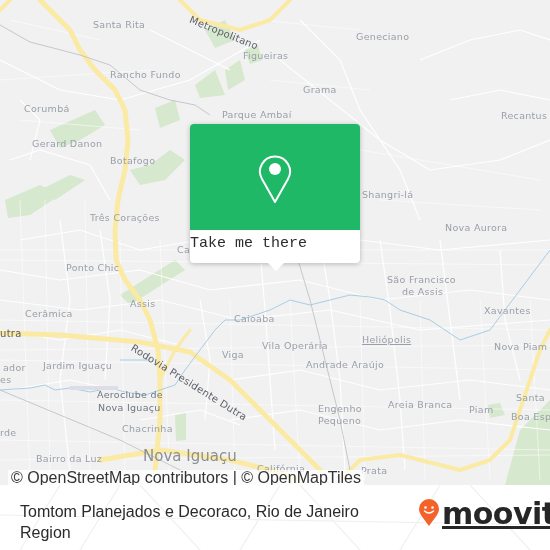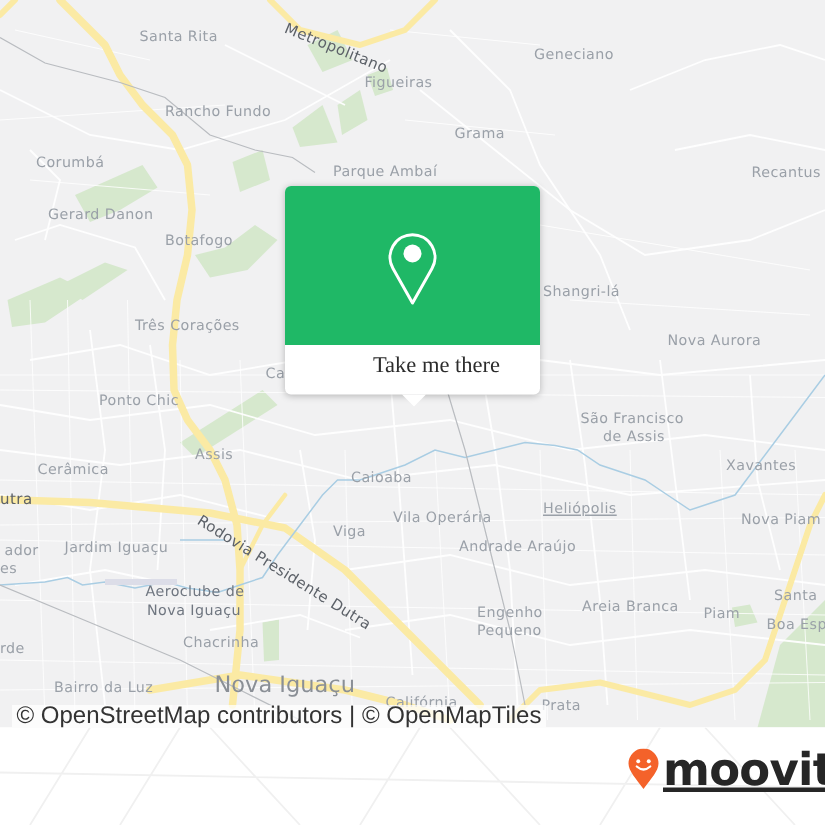--- a/index.html
+++ b/index.html
@@ -7,21 +7,21 @@
     .map { position: absolute; left: 0; top: 0; width: 550px; height: 485px; background: #f1f1f2; overflow: hidden; }
     .map svg.base { position: absolute; left: 0; top: 0; }
     .lbl { position: absolute; font-size: 9.5px; color: #9aa0a8; white-space: nowrap; letter-spacing: 0.3px; line-height: 11px; text-align: center; }
     .lbl.big { font-size: 15px; color: #8a8f96; letter-spacing: 0; }
     .lbl.dark { color: #6f7680; }
     .lbl.road { color: #5c6168; font-size: 10px; }
     .attr { position: absolute; left: 8px; top: 470px; font-family: "Liberation Sans", sans-serif; font-size: 16px; color: #333; background: rgba(255,255,255,0.75); padding: 0 3px; line-height: 15px; }
     .popup { position: absolute; left: 190px; top: 124px; width: 170px; height: 139px; border-radius: 4px; box-shadow: 0 1px 5px rgba(0,0,0,0.25); background: #fff; }
     .popup .green { position: absolute; left: 0; top: 0; width: 170px; height: 106px; background: #1fb866; border-radius: 4px 4px 0 0; }
     .popup .pin { position: absolute; left: 67px; top: 28px; }
-    .popup .btn { position: absolute; left: 0; top: 106px; width: 202px; height: 33px; font-family: Liberation Serif, serif; font-size: 15px; color: #2c2c2c; text-align: center; line-height: 28px; cursor: pointer; }
+    .popup .btn { position: absolute; left: 0; top: 106px; width: 202px; height: 33px; font-family: Liberation Mono, monospace; font-size: 15px; color: #2c2c2c; line-height: 28px; cursor: pointer; }
     .popup .tail { position: absolute; left: 78px; top: 139px; width: 0; height: 0; border-left: 8px solid transparent; border-right: 8px solid transparent; border-top: 8px solid #ffffff; }
     .footer { position: absolute; left: 0; top: 485px; width: 550px; height: 65px; background: #ffffff; overflow: hidden; }
     .footer .title { position: absolute; left: 20px; top: 16px; width: 345px; font-family: "Liberation Sans", sans-serif; font-size: 16px; color: #2a2a2a; line-height: 21px; }
     .footer .logo { position: absolute; left: 418px; top: 13px; height: 30px; display: flex; align-items: center; }
     .footer .logo .word { font-family: "DejaVu Sans", sans-serif; font-weight: bold; font-size: 30px; color: #262626; letter-spacing: -0.5px; margin-left: 2px; text-decoration: underline; }
   </style>
 </head>
 <body>
 
 <div class="map">
@@ -161,20 +161,21 @@
     <div class="tail"></div>
   </div>
 </div>
 
 <div class="footer">
   <svg width="550" height="65" style="position:absolute;left:0;top:0;">
     <g stroke="#f0f0f0" stroke-width="1.2" fill="none">
       <path d="M20 65 L60 0 M80 65 L120 0 M140 0 L200 65 M240 65 L280 0 M300 0 L360 65 M400 65 L440 0 M470 0 L530 65 M0 30 L550 40"></path>
     </g>
   </svg>
+  <div class="title">Tomtom Planejados e Decoraco, Rio de Janeiro Region</div>
   <div class="logo">
     <svg width="22" height="28" viewBox="0 0 22 28">
       <path d="M11 27 C6 20 1 15 1 10 A10 10 0 0 1 21 10 C21 15 16 20 11 27 Z" fill="#f4622a"></path>
       <circle cx="7.5" cy="8.5" r="1.3" fill="#ffffff"></circle>
       <circle cx="14.5" cy="8.5" r="1.3" fill="#ffffff"></circle>
       <path d="M6.5 12 Q11 16 15.5 12" stroke="#ffffff" stroke-width="1.5" fill="none" stroke-linecap="round"></path>
     </svg>
     <span class="word">moovit</span>
   </div>
 </div>

